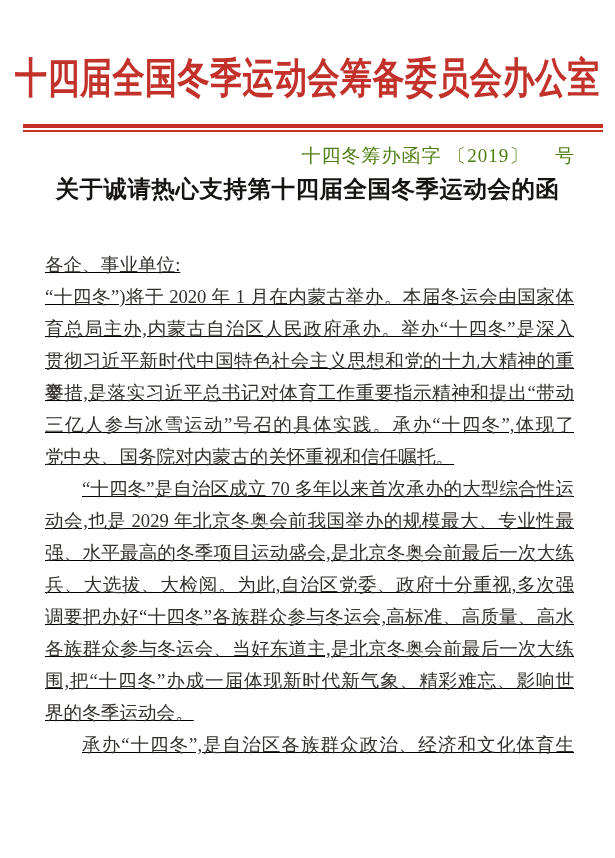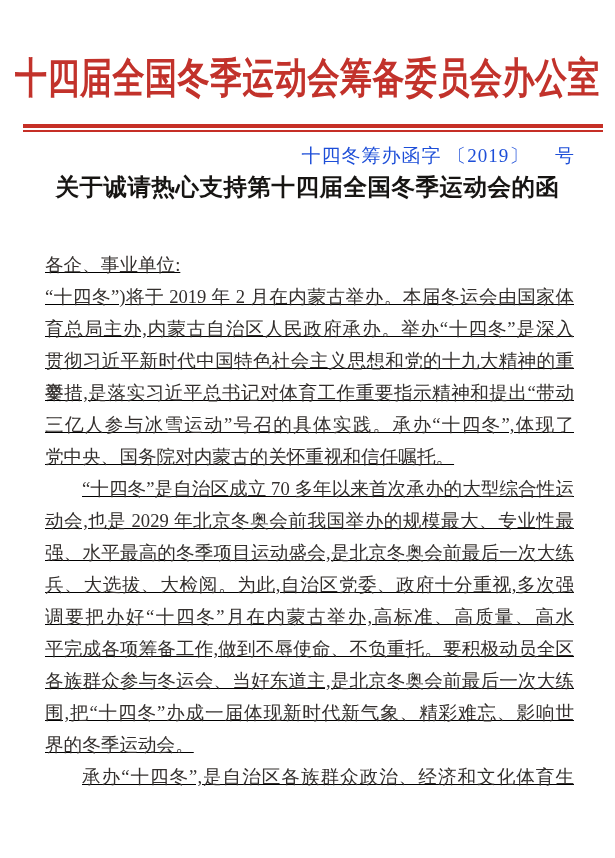--- a/index.html
+++ b/index.html
@@ -36,38 +36,37 @@
   .rule-gap   { height: 2px; background: transparent; }
   .rule-thin  { height: 2px; background: var(--rule-red, #c62f26); }
   .doc-number {
     position: absolute;
     top: 144px;
     left: 0;
     width: 575px;
     text-align: right;
     font-size: 19px;
     line-height: 24px;
-    color: #1d4ed8;
+    color: #4d7c0f;
     letter-spacing: 1px;
     white-space: pre;
   }
   .doc-title {
     position: absolute;
     top: 175px;
     left: 0;
     width: 615px;
     margin: 0;
     text-align: center;
     font-size: 23.5px;
     font-weight: bold;
     line-height: 28px;
     letter-spacing: 0.5px;
     color: var(--title-text, #171513);
     white-space: nowrap;
-    font-family: Liberation Mono, monospace;
   }
   .doc-body {
     position: absolute;
     top: 249px;
     left: 45px;
     width: 529px;
     text-decoration: underline;
   }
   .line {
     height: 32px;
@@ -96,31 +95,30 @@
     <div class="rule-gap"></div>
     <div class="rule-thin"></div>
   </div>
 
   <div class="doc-number">十四冬筹办函字 〔2019〕　 号</div>
 
   <h1 class="doc-title">关于诚请热心支持第十四届全国冬季运动会的函</h1>
 
   <div class="doc-body">
       <div class="line">各企、事业单位:</div>
-      <div class="line just">“十四冬”)将于 2019 年 2 月在内蒙古举办。本届冬运会由国家体</div>
+      <div class="line just">“十四冬”)将于 2020 年 1 月在内蒙古举办。本届冬运会由国家体</div>
       <div class="line just">育总局主办,内蒙古自治区人民政府承办。举办“十四冬”是深入</div>
       <div class="line just">贯彻习近平新时代中国特色社会主义思想和党的十九大精神的重要</div>
       <div class="line just">举措,是落实习近平总书记对体育工作重要指示精神和提出“带动</div>
       <div class="line just">三亿人参与冰雪运动”号召的具体实践。承办“十四冬”,体现了</div>
       <div class="line">党中央、国务院对内蒙古的关怀重视和信任嘱托。</div>
       <div class="line just ind">“十四冬”是自治区成立 70 多年以来首次承办的大型综合性运</div>
       <div class="line just">动会,也是 2029 年北京冬奥会前我国举办的规模最大、专业性最</div>
       <div class="line just">强、水平最高的冬季项目运动盛会,是北京冬奥会前最后一次大练</div>
       <div class="line just">兵、大选拔、大检阅。为此,自治区党委、政府十分重视,多次强</div>
-      <div class="line just">调要把办好“十四冬”月在内蒙古举办,高标准、高质量、高水</div>
-      <div class="line just">平完成各项筹备工作,做到不辱使命、不负重托。要积极动员全区</div>
+      <div class="line just">调要把办好“十四冬”各族群众参与冬运会,高标准、高质量、高水</div>
       <div class="line just">各族群众参与冬运会、当好东道主,是北京冬奥会前最后一次大练</div>
       <div class="line just">围,把“十四冬”办成一届体现新时代新气象、精彩难忘、影响世</div>
       <div class="line">界的冬季运动会。</div>
       <div class="line just ind">承办“十四冬”,是自治区各族群众政治、经济和文化体育生</div>
     </div>
 
 </div>
 
 </body></html>

